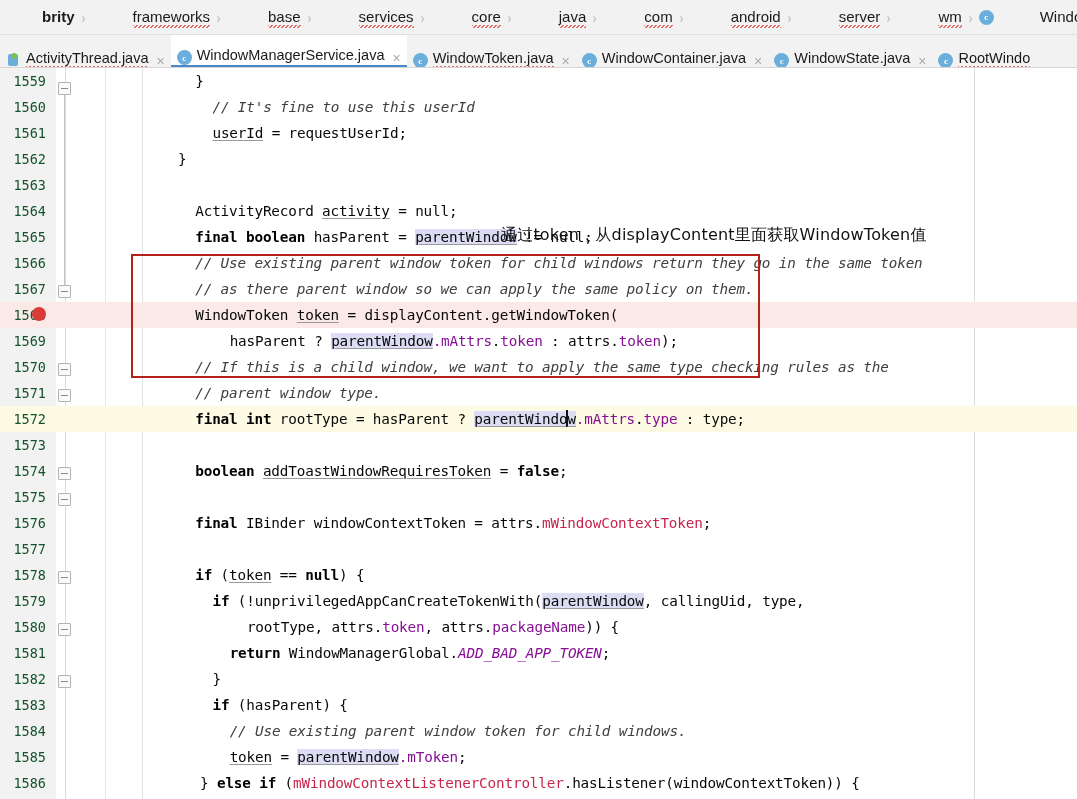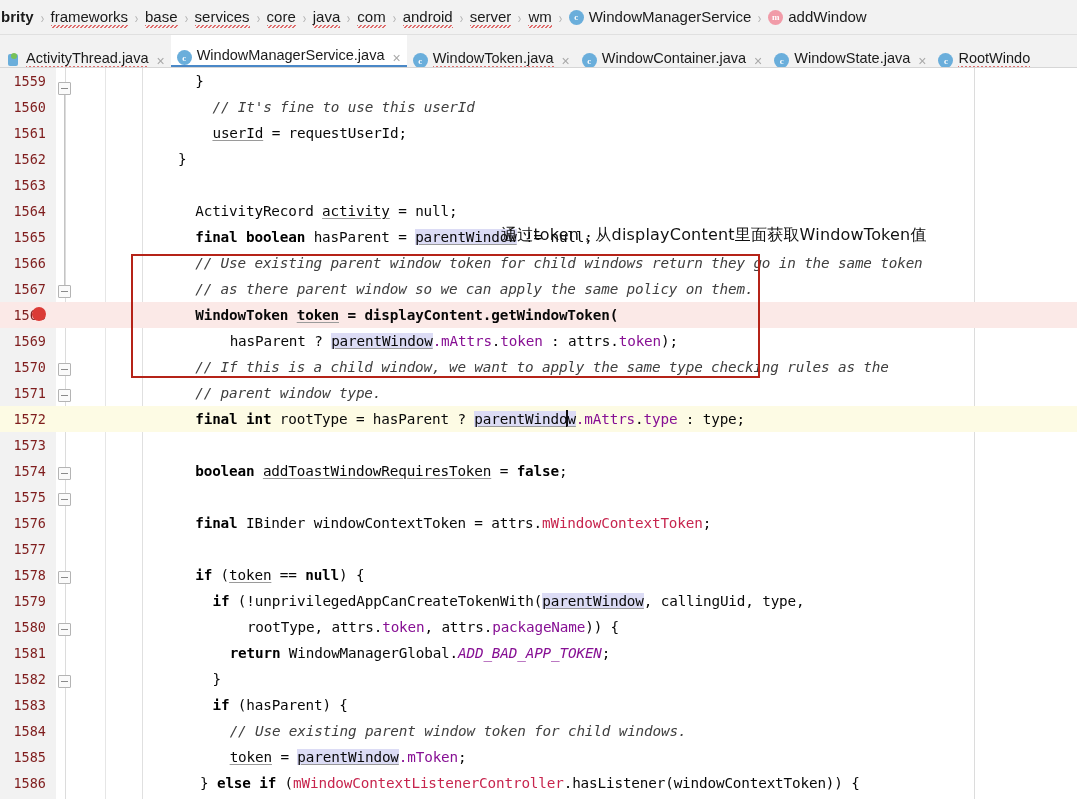--- a/index.html
+++ b/index.html
@@ -34,20 +34,21 @@
     align-items: center;
     font-size: 15px;
     color: #1a1a1a;
     padding: 0 1px;
     position: relative;
   }
   .crumb-text {
     position: relative;
     display: inline-block;
     padding-bottom: 1px;
+    margin-left: 41px;
   }
   .crumb.spell .crumb-text::after {
     content: "";
     position: absolute;
     left: 0; right: 0; bottom: -2px;
     height: 3px;
     background-image:
       repeating-linear-gradient(135deg,
         #e06c6c 0px, #e06c6c 1.2px,
         transparent 1.2px, transparent 2.4px);
@@ -205,21 +206,21 @@
 
   .lnum {
     position: absolute;
     left: 0; top: 0;
     width: 48px;
     height: 26px;
     line-height: 26px;
     text-align: right;
     font-family: "DejaVu Sans Mono", monospace;
     font-size: 13.5px;
-    color: #7f1d1d;
+    color: #14532d;
     overflow: hidden;
     white-space: nowrap;
   }
   .lnum-inner {
     display: inline-block;
     margin-right: 2px;
     margin-left: -7px;
   }
 
   .code {
@@ -448,21 +449,21 @@
         <div class="row">
           <div class="lnum"><span class="lnum-inner">1566</span></div>
           <div class="code" style="left: 195.22px;"><span class="cm">// Use existing parent window token for child windows return they go in the same token</span></div>
         </div>
         <div class="row">
           <div class="lnum"><span class="lnum-inner">1567</span></div>
           <div class="code" style="left: 195.22px;"><span class="cm">// as there parent window so we can apply the same policy on them.</span></div>
         </div>
         <div class="row brk">
           <div class="lnum"><span class="lnum-inner">1568</span></div>
-          <div class="code" style="left: 195.22px; font-weight: bold;">WindowToken <span class="und">token</span> = displayContent.getWindowToken(</div>
+          <div class="code" style="left: 195.22px;">WindowToken <span class="und">token</span> = displayContent.getWindowToken(</div>
         </div>
         <div class="row">
           <div class="lnum"><span class="lnum-inner">1569</span></div>
           <div class="code" style="left: 229.66px;">hasParent ? <span class="hl und">parentWindow</span><span class="fld">.mAttrs</span>.<span class="fld">token</span> : attrs.<span class="fld">token</span>);</div>
         </div>
         <div class="row">
           <div class="lnum"><span class="lnum-inner">1570</span></div>
           <div class="code" style="left: 195.22px;"><span class="cm">// If this is a child window, we want to apply the same type checking rules as the</span></div>
         </div>
         <div class="row">

